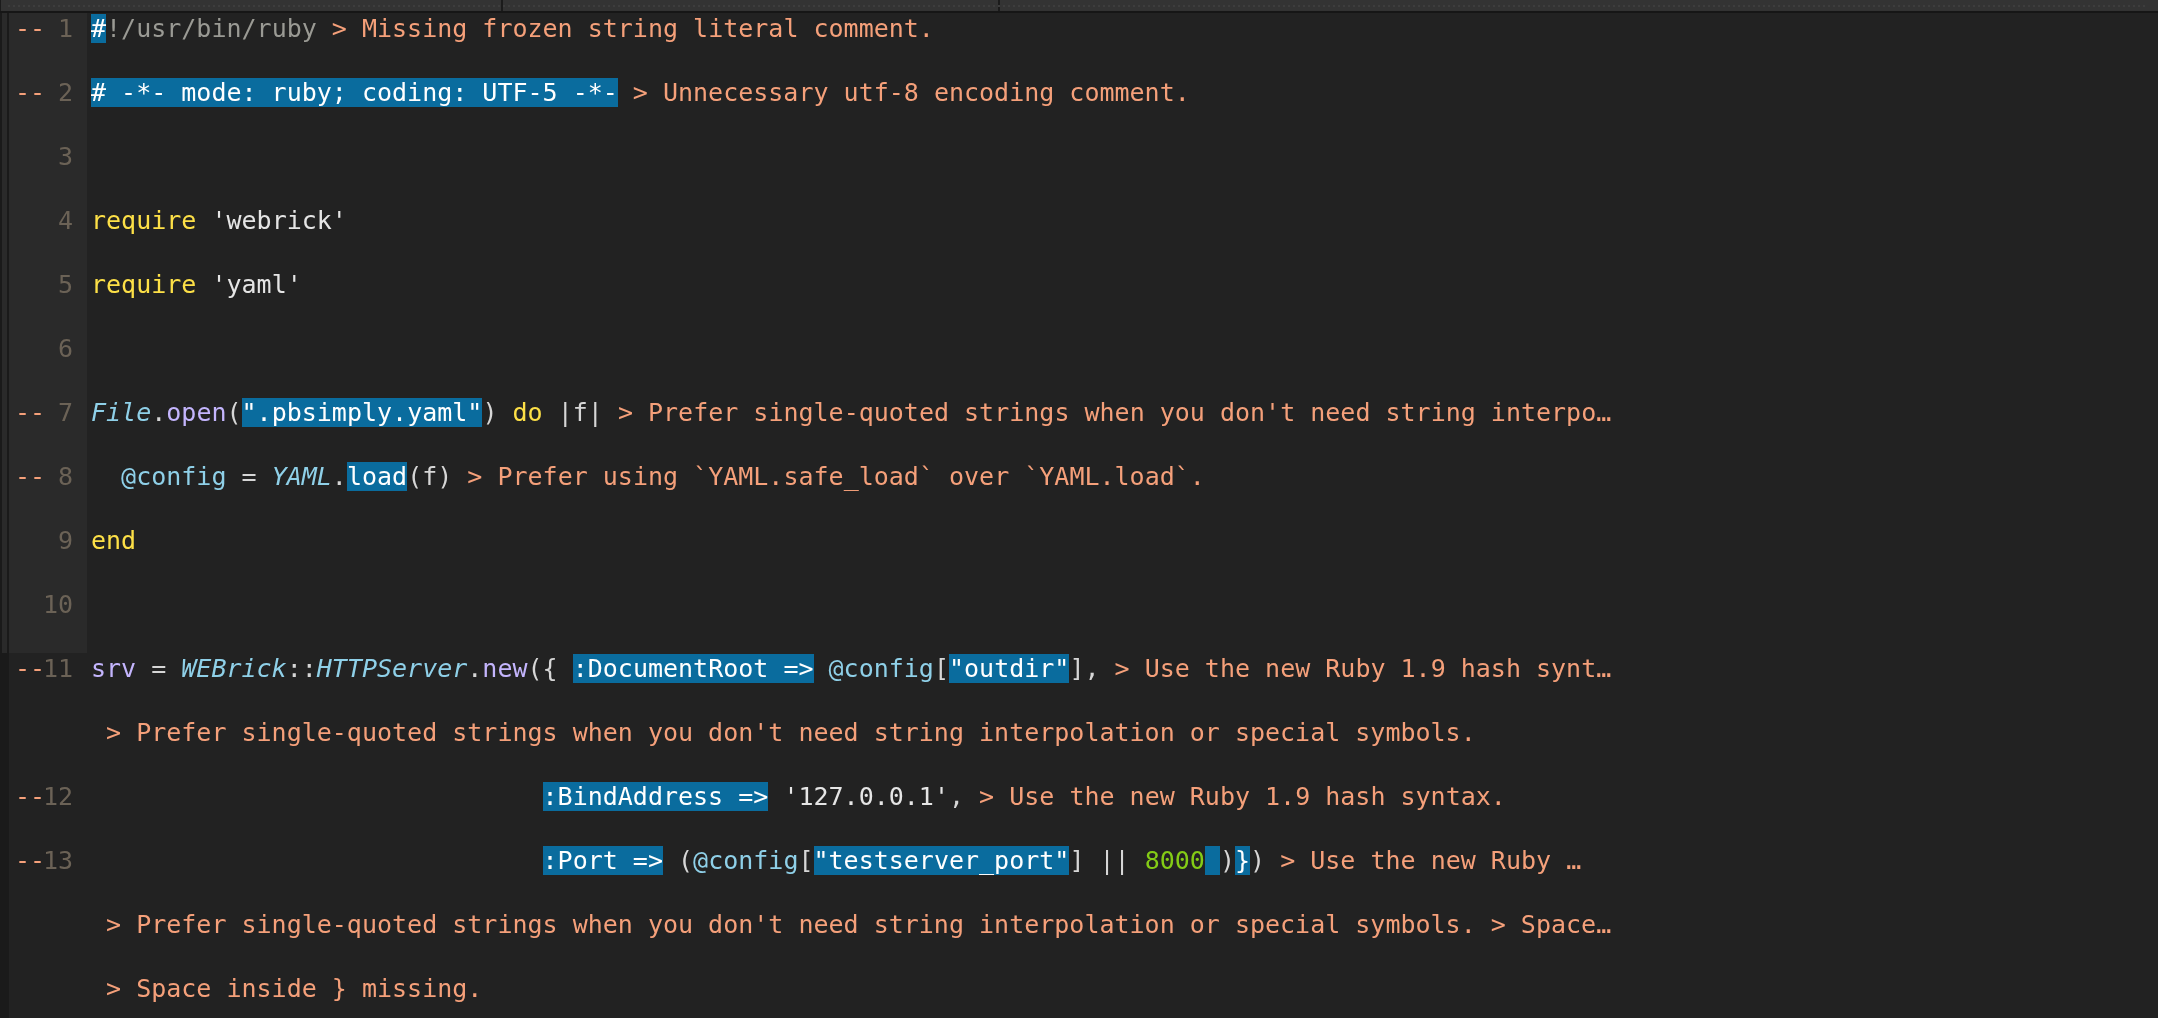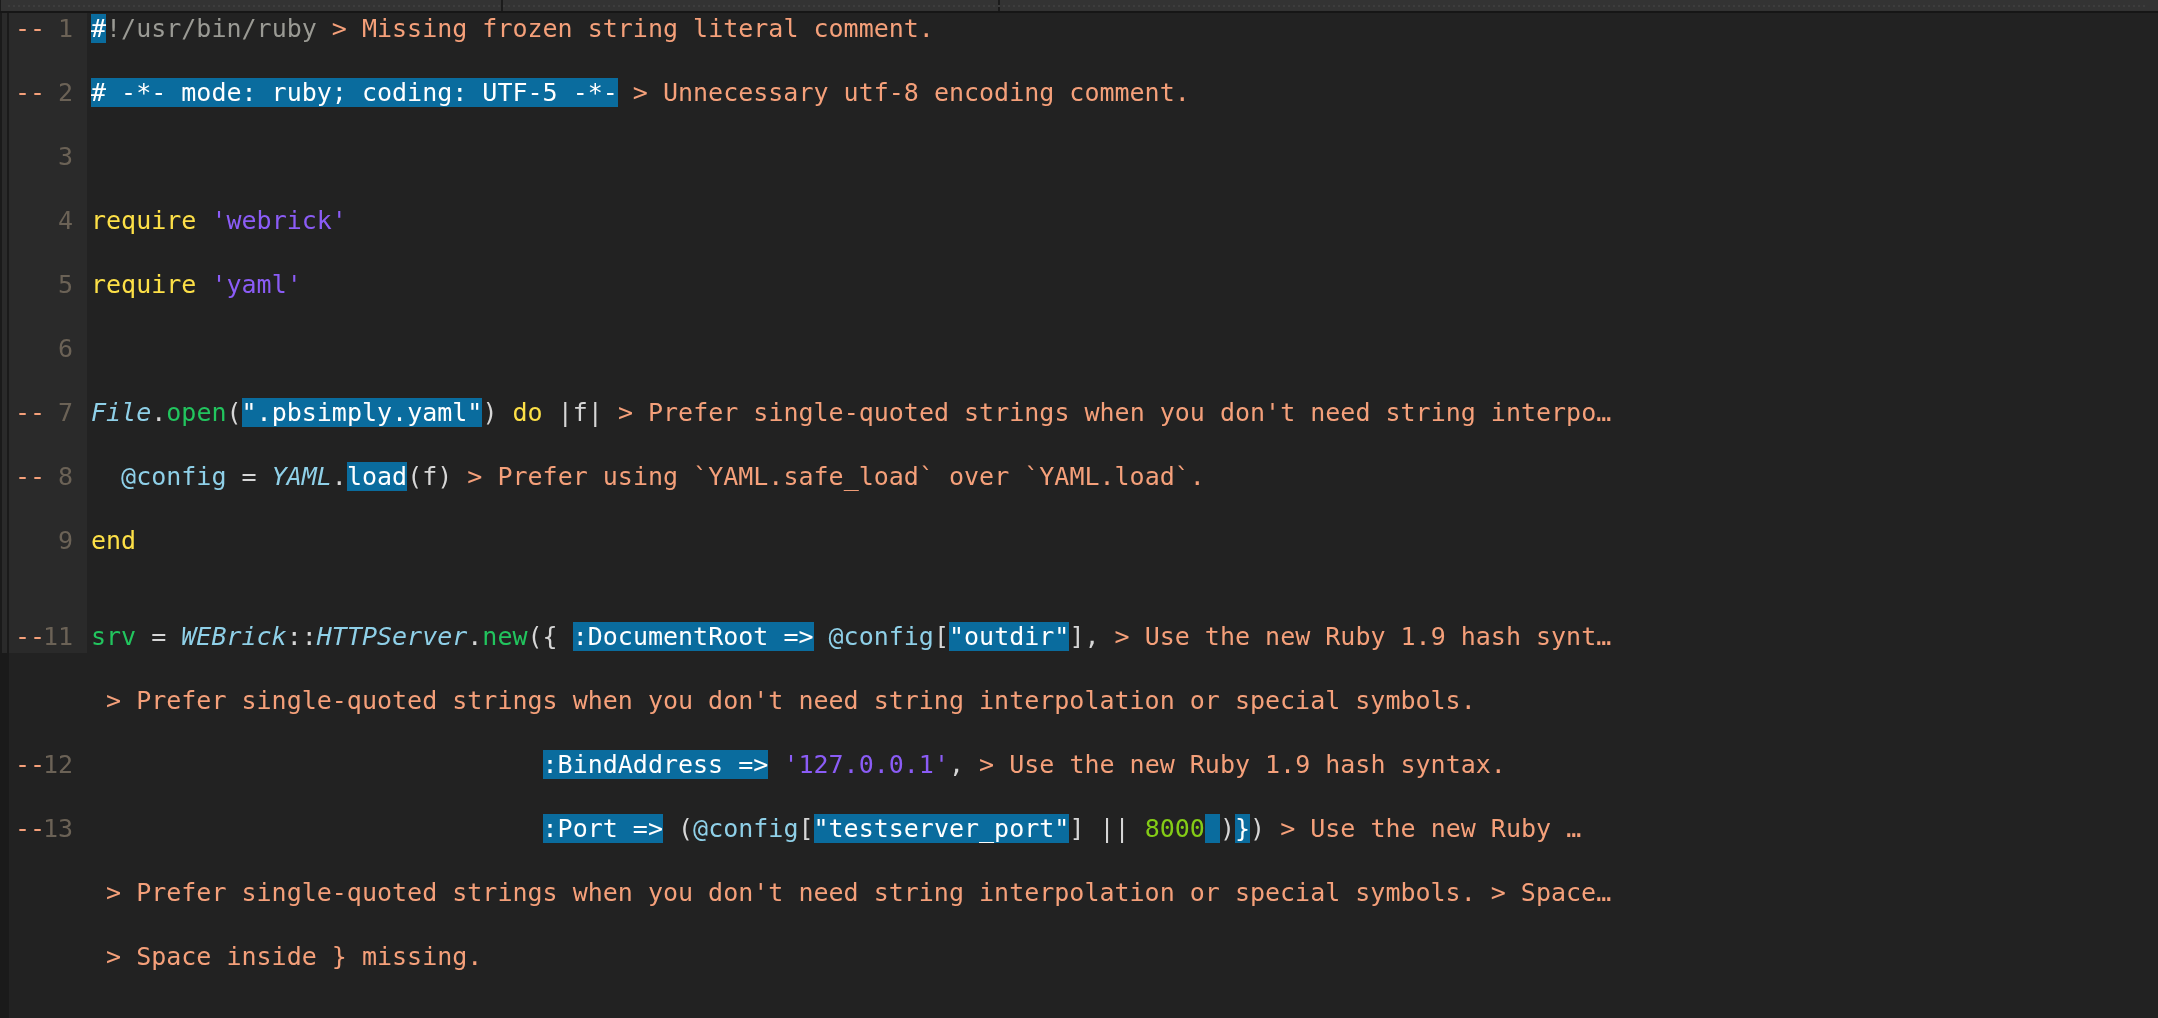--- a/index.html
+++ b/index.html
@@ -37,23 +37,23 @@
         color:#6b6256;font-size:25px;line-height:32px;text-align:right;
         padding-right:4px;box-sizing:border-box;}
   .code{position:absolute;left:82px;top:0;height:32px;line-height:32px;
         font-size:25px;white-space:pre;overflow:hidden;width:1691px;}
 
   
   .controw .code{left:82px;}
 
   
   .t-kw      {color:#fde047;}
-  .t-ident   {color:#22c55e;}
+  .t-ident   {color:#c4b5fd;}
   .t-const   {color:#8fd0e8;font-style:italic;}
-  .t-str     {color:#8b5cf6;}
+  .t-str     {color:#e5e5e5;}
   .t-num     {color:#84cc16;}
   .t-comment {color:#9a9a94;}
   .t-punct   {color:#d6d6d6;}
   .t-diag    {color:#f5a07a;}
   .t-ivar    {color:#8fd0e8;}
   .t-sym     {color:#c9c9c9;text-align:center;}
 
   
   .hl{background:#0a6c9e;color:#ffffff;}
   .hl.t-str{background:#0a6c9e;color:#ffffff;}
@@ -82,20 +82,21 @@
     <div class="rows" id="rows">
         <div class="row" style="top: 0px;"><span class="sign">--</span><span class="lnum">1</span><span class="code"><span class="t-comment hl">#</span><span class="t-comment">!/usr/bin/ruby</span><span class="t-punct"> </span><span class="t-diag">&gt; Missing frozen string literal comment.</span></span></div>
         <div class="row" style="top: 32px;"><span class="sign">--</span><span class="lnum">2</span><span class="code"><span class="t-comment hl"># -*- mode: ruby; coding: UTF-5 -*-</span><span class="t-punct"> </span><span class="t-diag">&gt; Unnecessary utf-8 encoding comment.</span></span></div>
         <div class="row" style="top: 64px;"><span class="lnum">3</span><span class="code"></span></div>
         <div class="row" style="top: 96px;"><span class="lnum">4</span><span class="code"><span class="t-kw">require</span><span class="t-punct"> </span><span class="t-str">'webrick'</span></span></div>
         <div class="row" style="top: 128px;"><span class="lnum">5</span><span class="code"><span class="t-kw">require</span><span class="t-punct"> </span><span class="t-str">'yaml'</span></span></div>
         <div class="row" style="top: 160px;"><span class="lnum">6</span><span class="code"></span></div>
         <div class="row" style="top: 192px;"><span class="sign">--</span><span class="lnum">7</span><span class="code"><span class="t-const">File</span><span class="t-punct">.</span><span class="t-ident">open</span><span class="t-punct">(</span><span class="t-str hl">".pbsimply.yaml"</span><span class="t-punct">)</span><span class="t-punct"> </span><span class="t-kw">do</span><span class="t-punct"> |f| </span><span class="t-diag">&gt; Prefer single-quoted strings when you don't need string interpo</span><span class="ell">…</span></span></div>
         <div class="row" style="top: 224px;"><span class="sign">--</span><span class="lnum">8</span><span class="code"><span class="t-punct">  </span><span class="t-ivar">@config</span><span class="t-punct"> = </span><span class="t-const">YAML</span><span class="t-punct">.</span><span class="t-ident hl">load</span><span class="t-punct">(f) </span><span class="t-diag">&gt; Prefer using `YAML.safe_load` over `YAML.load`.</span></span></div>
         <div class="row" style="top: 256px;"><span class="lnum">9</span><span class="code"><span class="t-kw">end</span></span></div>
+        <div class="row" style="top: 288px;"><span class="lnum">10</span><span class="code"></span></div>
         <div class="row" style="top: 320px;"><span class="sign">--</span><span class="lnum">11</span><span class="code"><span class="t-ident">srv</span><span class="t-punct"> = </span><span class="t-const">WEBrick</span><span class="t-punct">::</span><span class="t-const">HTTPServer</span><span class="t-punct">.</span><span class="t-ident">new</span><span class="t-punct">({ </span><span class="t-sym hl">:DocumentRoot =&gt;</span><span class="t-punct"> </span><span class="t-ivar">@config</span><span class="t-punct">[</span><span class="t-str hl">"outdir"</span><span class="t-punct">], </span><span class="t-diag">&gt; Use the new Ruby 1.9 hash synt</span><span class="ell">…</span></span></div>
         <div class="row controw" style="top: 352px;"><span class="code"><span class="t-diag"> &gt; Prefer single-quoted strings when you don't need string interpolation or special symbols.</span></span></div>
         <div class="row" style="top: 384px;"><span class="sign">--</span><span class="lnum">12</span><span class="code"><span class="t-punct">                              </span><span class="t-sym hl">:BindAddress =&gt;</span><span class="t-punct"> </span><span class="t-str">'127.0.0.1'</span><span class="t-punct">, </span><span class="t-diag">&gt; Use the new Ruby 1.9 hash syntax.</span></span></div>
         <div class="row" style="top: 416px;"><span class="sign">--</span><span class="lnum">13</span><span class="code"><span class="t-punct">                              </span><span class="t-sym hl">:Port =&gt;</span><span class="t-punct"> (</span><span class="t-ivar">@config</span><span class="t-punct">[</span><span class="t-str hl">"testserver_port"</span><span class="t-punct">] || </span><span class="t-num">8000</span><span class="hl"> </span><span class="t-punct">)</span><span class="t-punct hl">}</span><span class="t-punct">) </span><span class="t-diag">&gt; Use the new Ruby </span><span class="ell">…</span></span></div>
         <div class="row controw" style="top: 448px;"><span class="code"><span class="t-diag"> &gt; Prefer single-quoted strings when you don't need string interpolation or special symbols. &gt; Space</span><span class="ell">…</span></span></div>
         <div class="row controw" style="top: 480px;"><span class="code"><span class="t-diag"> &gt; Space inside } missing.</span></span></div>
       </div>
   </div>
 
 </div>

